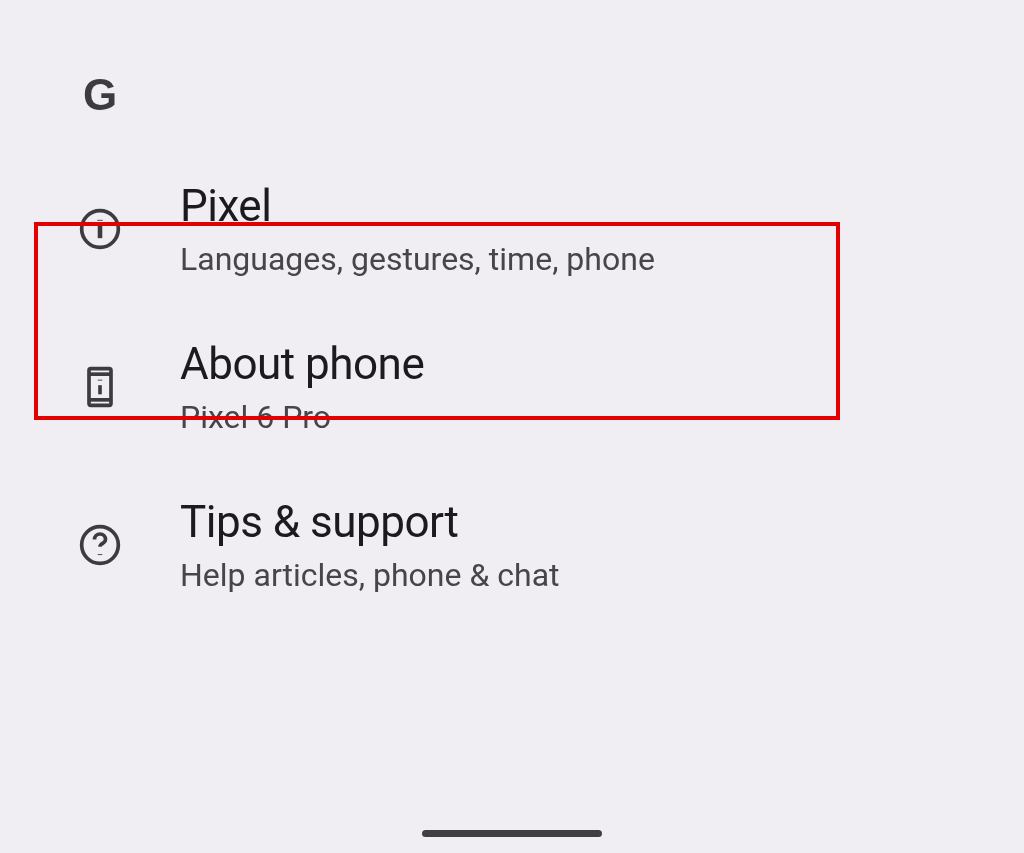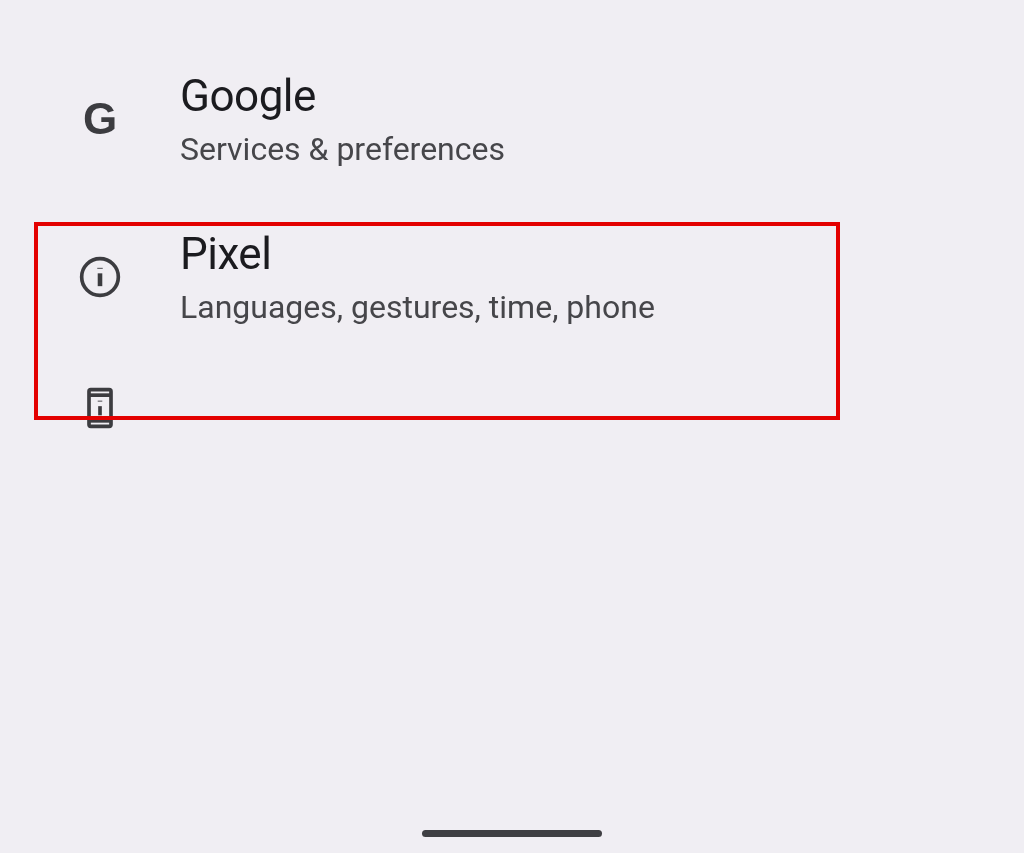--- a/index.html
+++ b/index.html
@@ -76,24 +76,20 @@
   </style>
 </head>
 <body>
 
 <div class="settings-list">
 
   <div class="settings-item">
     <div class="icon-wrap">
       <span class="google-g">G</span>
     </div>
-    <div class="text-wrap">
-      <div class="item-title">Google</div>
-      <div class="item-subtitle">Services &amp; preferences</div>
-    </div>
   </div>
 
   <div class="settings-item">
     <div class="icon-wrap">
       <svg viewBox="0 0 24 24" fill="none" stroke="#3c3c40" stroke-width="2">
         <circle cx="12" cy="12" r="10"></circle>
         <line x1="12" y1="10" x2="12" y2="17" stroke-width="2.5"></line>
         <line x1="12" y1="7" x2="12" y2="7.5" stroke-width="3"></line>
       </svg>
     </div>
@@ -106,20 +102,37 @@
   <div class="settings-item">
     <div class="icon-wrap">
       <svg viewBox="0 0 24 24" fill="none" stroke="#3c3c40" stroke-width="2">
         <rect x="6" y="2" width="12" height="20" rx="1"></rect>
         <line x1="6" y1="5" x2="18" y2="5"></line>
         <line x1="6" y1="19" x2="18" y2="19"></line>
         <line x1="12" y1="11" x2="12" y2="16" stroke-width="2"></line>
         <line x1="12" y1="8" x2="12" y2="8.5" stroke-width="2.5"></line>
       </svg>
     </div>
+    <div class="text-wrap">
+      <div class="item-title">About phone</div>
+      <div class="item-subtitle">Pixel 6 Pro</div>
+    </div>
   </div>
 
+  <div class="settings-item">
+    <div class="icon-wrap">
+      <svg viewBox="0 0 24 24" fill="none" stroke="#3c3c40" stroke-width="2">
+        <circle cx="12" cy="12" r="10"></circle>
+        <path d="M9 9 a3 3 0 0 1 6 0 c0 1.5 -1.5 2 -2.5 2.8 c-0.5 0.4 -0.5 0.7 -0.5 1.2" stroke-width="2"></path>
+        <line x1="12" y1="17" x2="12" y2="17.5" stroke-width="2.5"></line>
+      </svg>
+    </div>
+    <div class="text-wrap">
+      <div class="item-title">Tips &amp; support</div>
+      <div class="item-subtitle">Help articles, phone &amp; chat</div>
+    </div>
+  </div>
 
 </div>
 
 <div class="highlight"></div>
 
 <div class="nav-handle"></div>
 
 </body></html>

